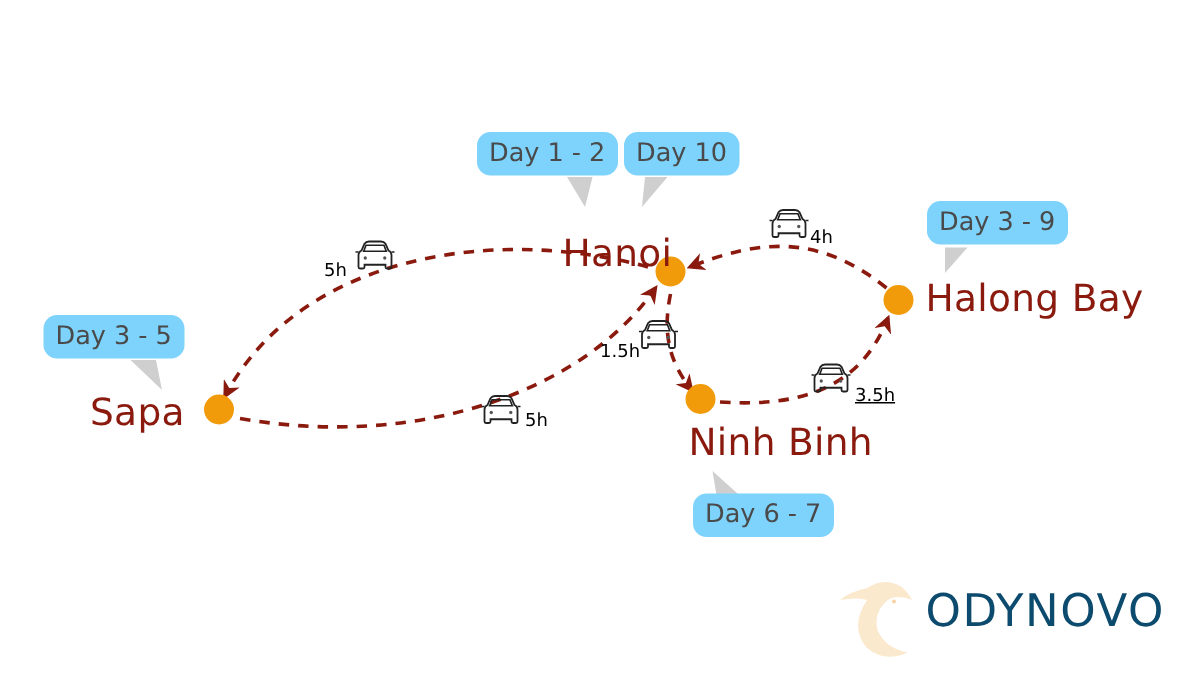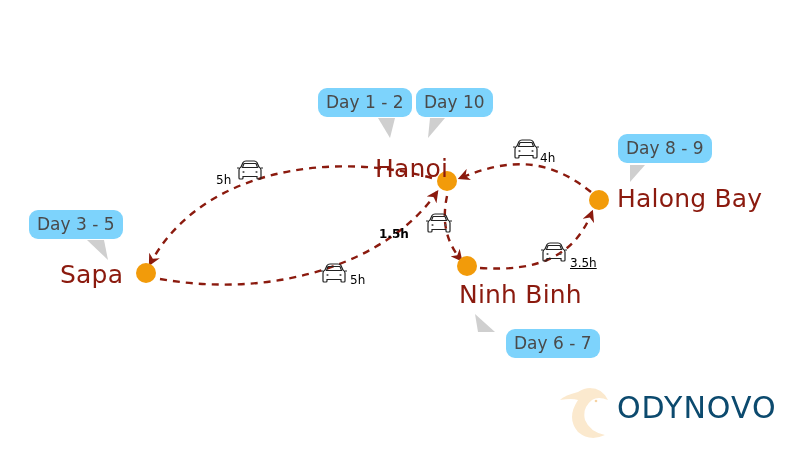--- a/index.html
+++ b/index.html
@@ -81,22 +81,22 @@
 </svg>
 
 <div class="city" style="left:375px; top:156px;">Hanoi</div>
 <div class="city" style="left:60px; top:262px;text-align:right;">Sapa</div>
 <div class="city" style="left:459px; top:282px;text-align:right;">Ninh Binh</div>
 <div class="city" style="left:617px; top:186px;">Halong Bay</div>
 
 <div class="bubble" style="left:318px; top:88px;">Day 1 - 2</div>
 <div class="bubble" style="left:416px; top:88px;">Day 10</div>
 <div class="bubble" style="left:29px; top:210px;">Day 3 - 5</div>
-<div class="bubble" style="left:462px; top:329px;margin-left:44px;">Day 6 - 7</div>
-<div class="bubble" style="left:618px; top:134px;">Day 8 - 9</div>
+<div class="bubble" style="left:462px; top:329px;">Day 6 - 7</div>
+<div class="bubble" style="left:618px; top:134px;">Day 3 - 9</div>
 
 <div class="dur" style="left:216px; top:174px;">5h</div>
 <div class="dur" style="left:350px; top:274px;">5h</div>
-<div class="dur" style="left:379px; top:228px;font-weight:bold;">1.5h</div>
+<div class="dur" style="left:400px; top:228px;">1.5h</div>
 <div class="dur" style="left:570px; top:257px;text-decoration:underline;">3.5h</div>
 <div class="dur" style="left:540px; top:152px;">4h</div>
 
 <div class="logo-text">ODYNOVO</div>
 
 </body></html>

